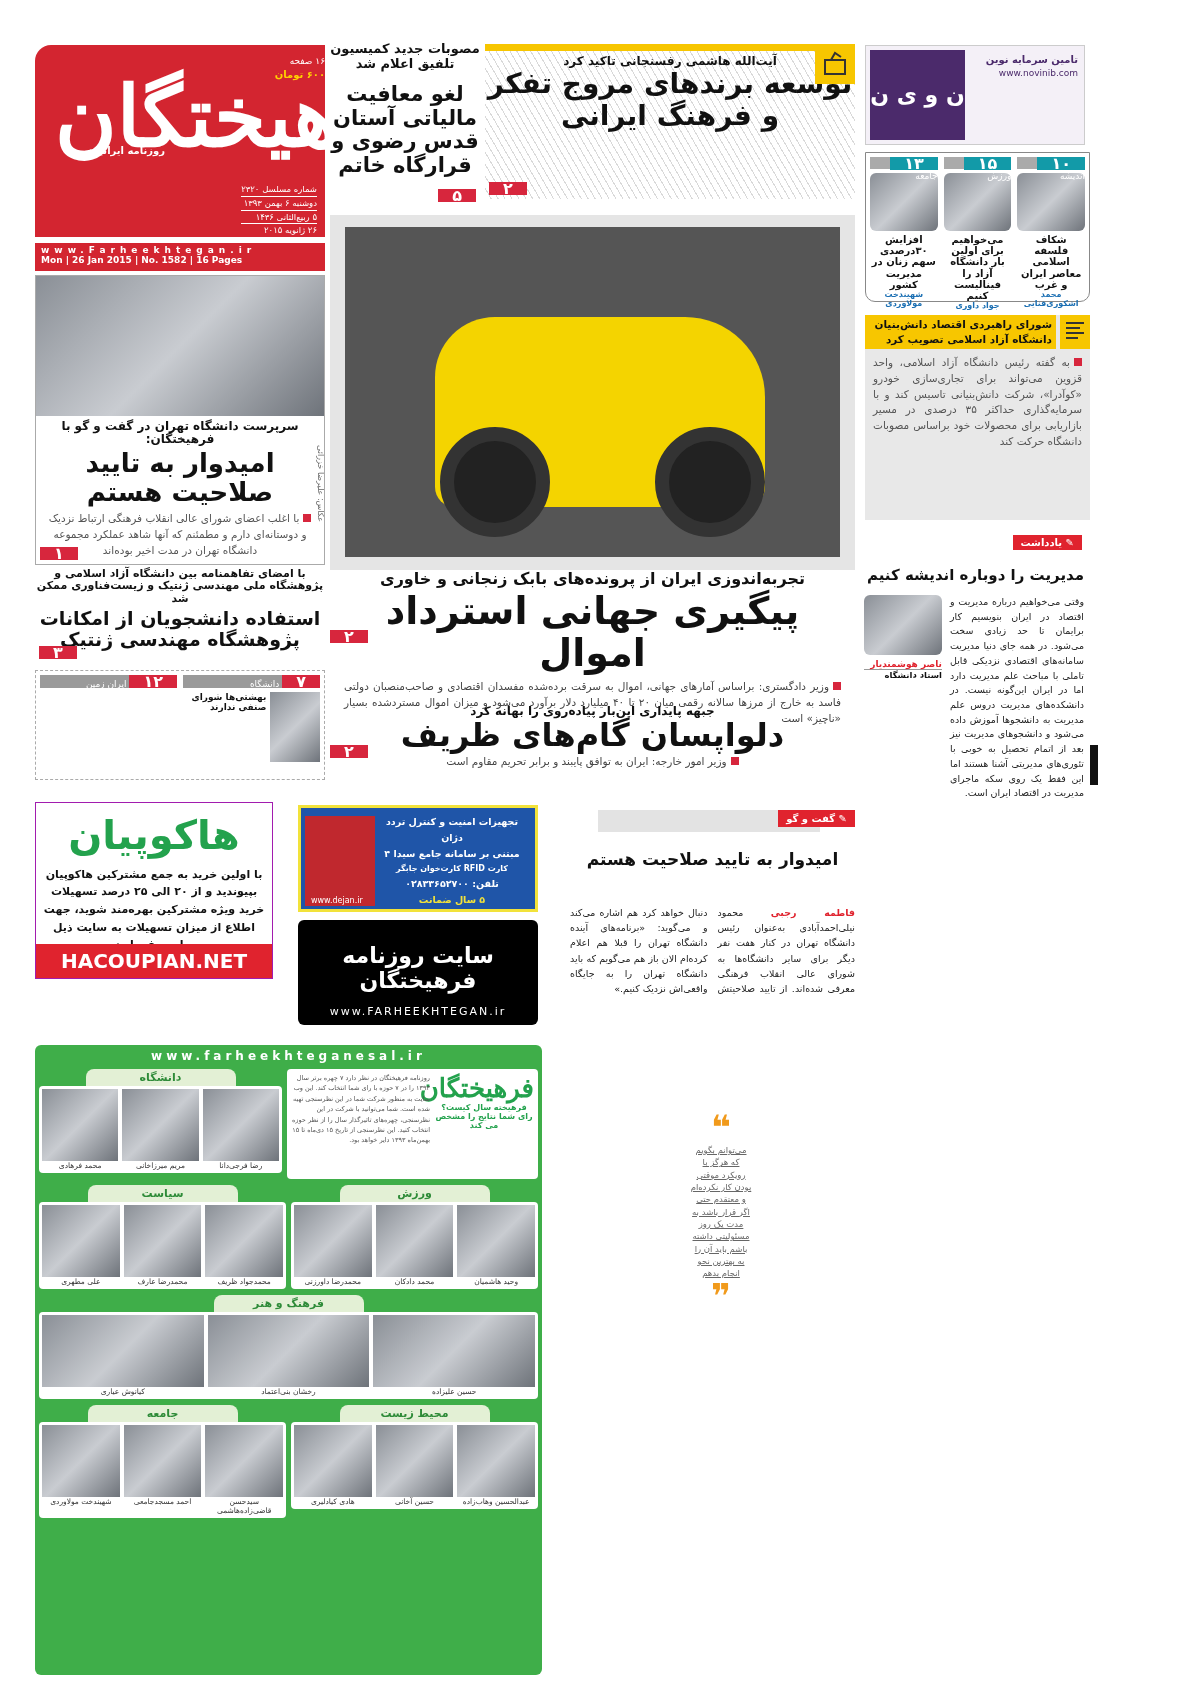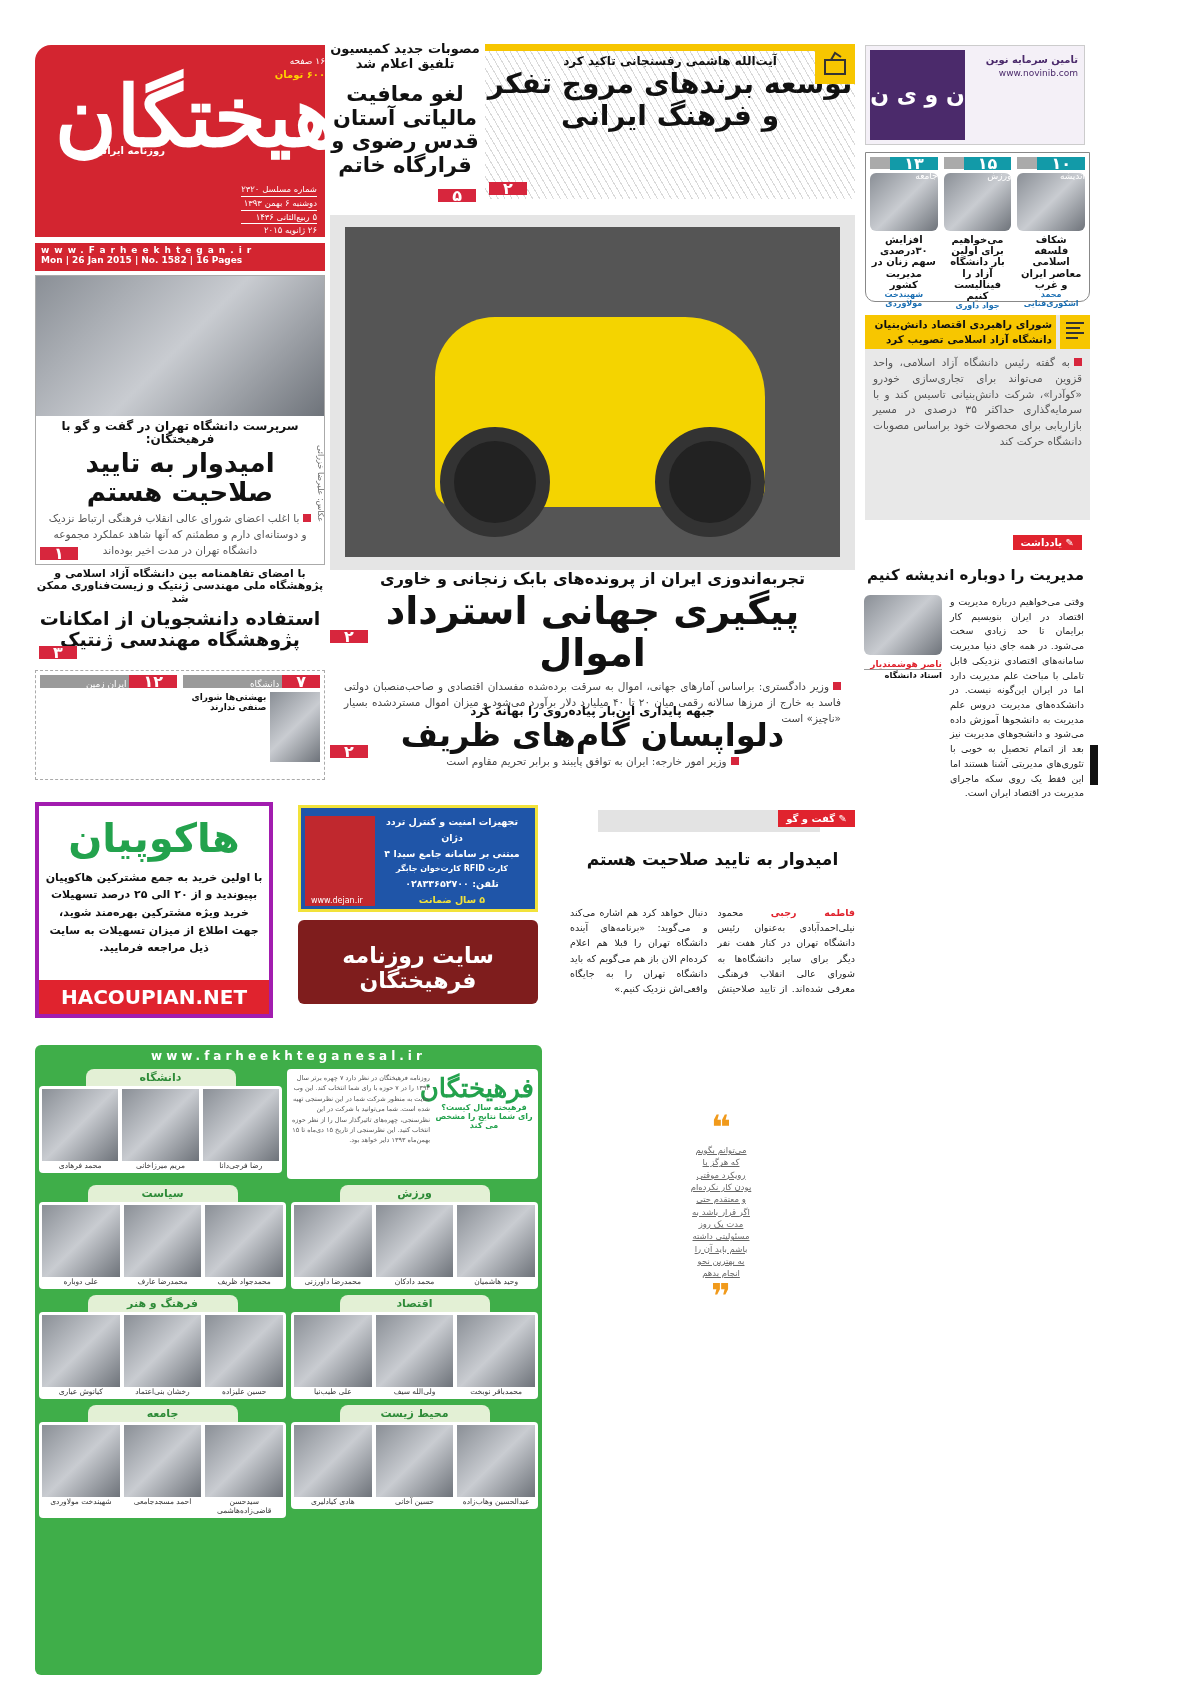--- a/index.html
+++ b/index.html
@@ -33,23 +33,23 @@
 #car{left:330px;top:215px;width:525px;height:355px;background:#e5e5e5}
 #carimg{position:absolute;left:15px;top:12px;width:495px;height:330px;background:#555}
 
 #interview{left:35px;top:275px;width:290px;height:290px;border:1px solid #aaa}
 #genetic{left:35px;top:568px;width:290px;height:95px}
 #minis{left:35px;top:670px;width:290px;height:110px;border:1px dashed #aaa}
 
 #asset{left:330px;top:570px;width:525px;height:120px}
 #deloapsan{left:330px;top:705px;width:525px;height:80px}
 
-#hac{left:35px;top:802px;width:238px;height:216px;border:4px solid #a21caf}
+#hac{left:35px;top:802px;width:238px;height:177px;border:1px solid #a21caf}
 #dezhan{left:298px;top:805px;width:240px;height:107px;background:#1f55a8;border:3px solid #f2e23a}
-#siteAd{left:298px;top:920px;width:240px;height:84px;background:#7f1d1d;border-radius:6px}
+#siteAd{left:298px;top:920px;width:240px;height:105px;background:#000000;border-radius:6px}
 
 #article{left:570px;top:810px;width:285px;height:865px}
 
 #poll{left:35px;top:1045px;width:507px;height:630px;background:#3fae49;border-radius:6px;padding:4px}
 .pollsite{color:#fff;font-weight:bold;text-align:center;letter-spacing:4px;font-size:12px;direction:ltr;height:16px}
 .group{background:#fff;border-radius:4px;padding:3px;display:flex;gap:4px;justify-content:space-between}
 .gtitle{background:#e3f0d5;color:#2e8b38;font-weight:bold;font-size:11px;text-align:center;width:150px;margin:0 auto;border-radius:8px 8px 0 0;padding:2px 0}
 .pcell{flex:1;text-align:center}
 .pcell .ph{height:72px}
 .pcell span{font-size:7.5px;color:#333;display:block}
@@ -289,44 +289,27 @@
         <div class="pcell">
             <div class="ph"></div>
             <span>محمدجواد ظریف</span>
           </div>
         <div class="pcell">
             <div class="ph"></div>
             <span>محمدرضا عارف</span>
           </div>
         <div class="pcell">
             <div class="ph"></div>
-            <span>علی دوباره</span>
+            <span>علی مطهری</span>
           </div>
       </div>
     </div>
   </div>
   <div style="display:flex;gap:5px;margin-top:6px">
     <div style="flex:1">
-      <div class="gtitle">اقتصاد</div>
-      <div class="group">
-        <div class="pcell">
-            <div class="ph"></div>
-            <span>محمدباقر نوبخت</span>
-          </div>
-        <div class="pcell">
-            <div class="ph"></div>
-            <span>ولی‌الله سیف</span>
-          </div>
-        <div class="pcell">
-            <div class="ph"></div>
-            <span>علی طیب‌نیا</span>
-          </div>
-      </div>
-    </div>
-    <div style="flex:1">
       <div class="gtitle">فرهنگ و هنر</div>
       <div class="group">
         <div class="pcell">
             <div class="ph"></div>
             <span>حسین علیزاده</span>
           </div>
         <div class="pcell">
             <div class="ph"></div>
             <span>رخشان بنی‌اعتماد</span>
           </div>

